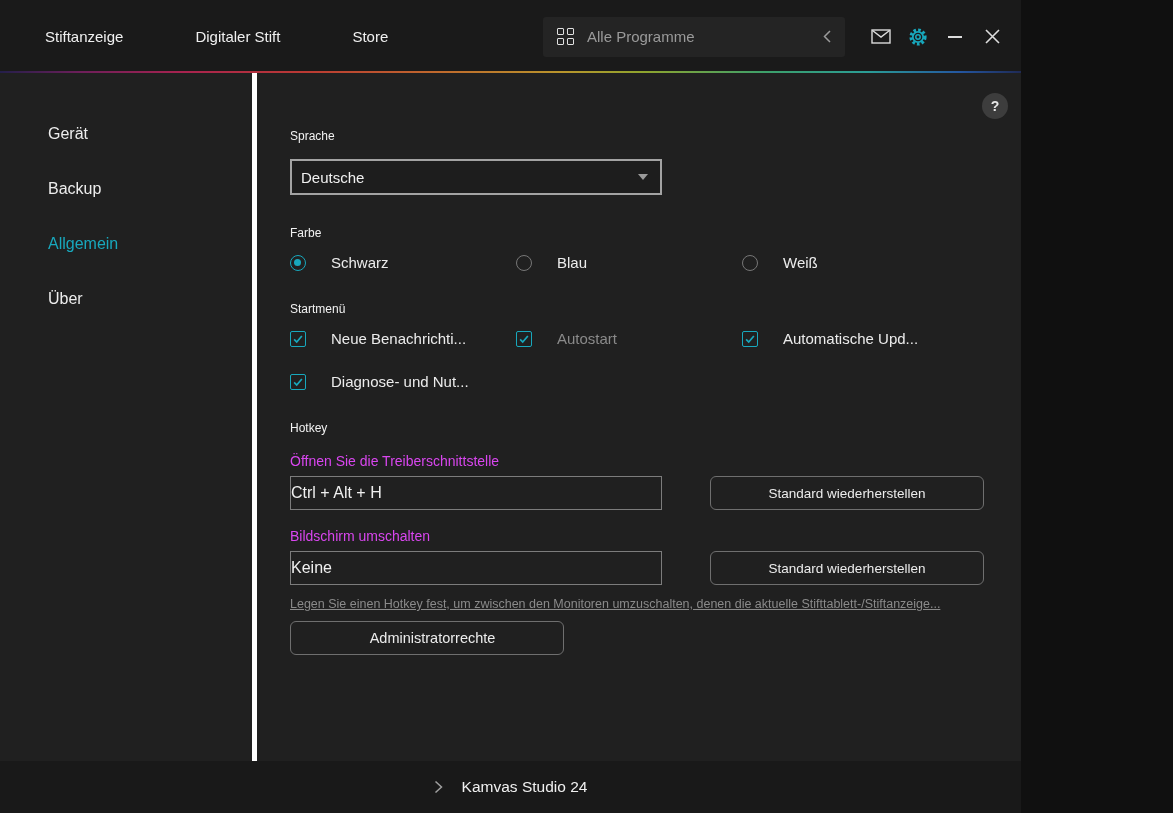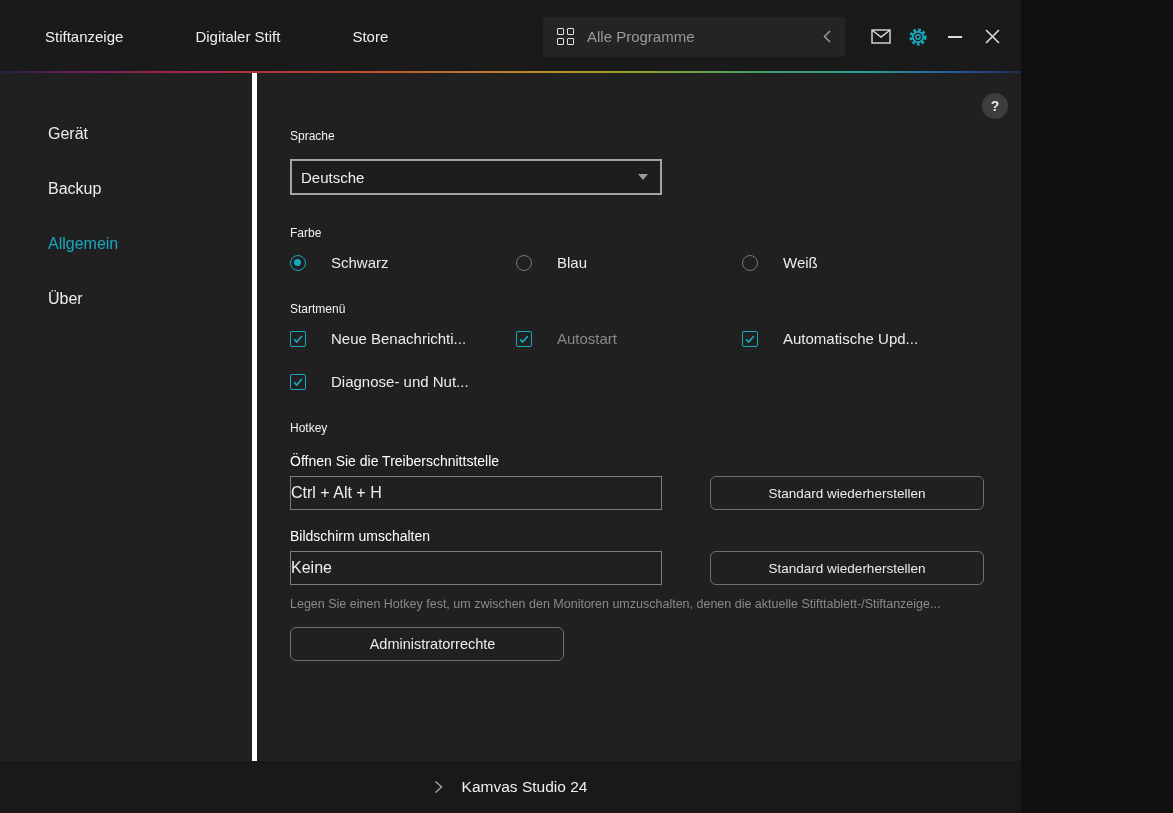--- a/index.html
+++ b/index.html
@@ -65,32 +65,32 @@
   .radio { width:16px; height:16px; border-radius:50%; border:1.5px solid #777; flex:none; position:relative; }
   .radio.checked { border-color:#18a8bd; }
   .radio.checked::after {
     content:""; position:absolute; left:3px; top:3px; width:7px; height:7px;
     border-radius:50%; background:#18a8bd;
   }
   .checkbox { width:16px; height:16px; border:1.5px solid #18a8bd; border-radius:2px; flex:none; display:flex; align-items:center; justify-content:center; }
   .dim { color:#8a8a8a; }
   .mt-sec { margin-top:31px; }
   .row2 { margin-top:26px; }
-  .field-label { margin-top:18px; font-size:14px; color:#ffffff; }
+  .field-label { margin-top:18px; font-size:14px; color:#d946ef; }
   .hotkey-row { display:flex; justify-content:space-between; align-items:center; margin-top:7px; }
   .hotkey-input {
     width:372px; height:34px; background:transparent; border:1px solid #7c7c7c;
     color:#f0f0f0; font-size:16px; padding:0 0; font-family:inherit; outline:none;
   }
   .btn {
     width:274px; height:34px; background:transparent; border:1px solid #6f6f6f;
     color:#ececec; font-size:13.5px; font-family:inherit; border-radius:6px; cursor:default;
   }
-  .hint { margin-top:12px; font-size:12.5px; color:#8a8a8a; white-space:nowrap; overflow:hidden; }
-  .admin { margin-top:16px; font-size:14.5px;padding-left:11px; }
+  .hint { margin-top:12px; font-size:12.5px; color:#8a8a8a; white-space:nowrap; overflow:hidden;text-decoration:underline; }
+  .admin { margin-top:10px; font-size:14.5px;padding-left:11px; }
   
   .footer {
     height:52px; background:#191919;
     display:flex; align-items:center; justify-content:center; gap:19px;
     font-size:15.5px; color:#f0f0f0;
   }
 </style>
 </head>
 <body>
 

